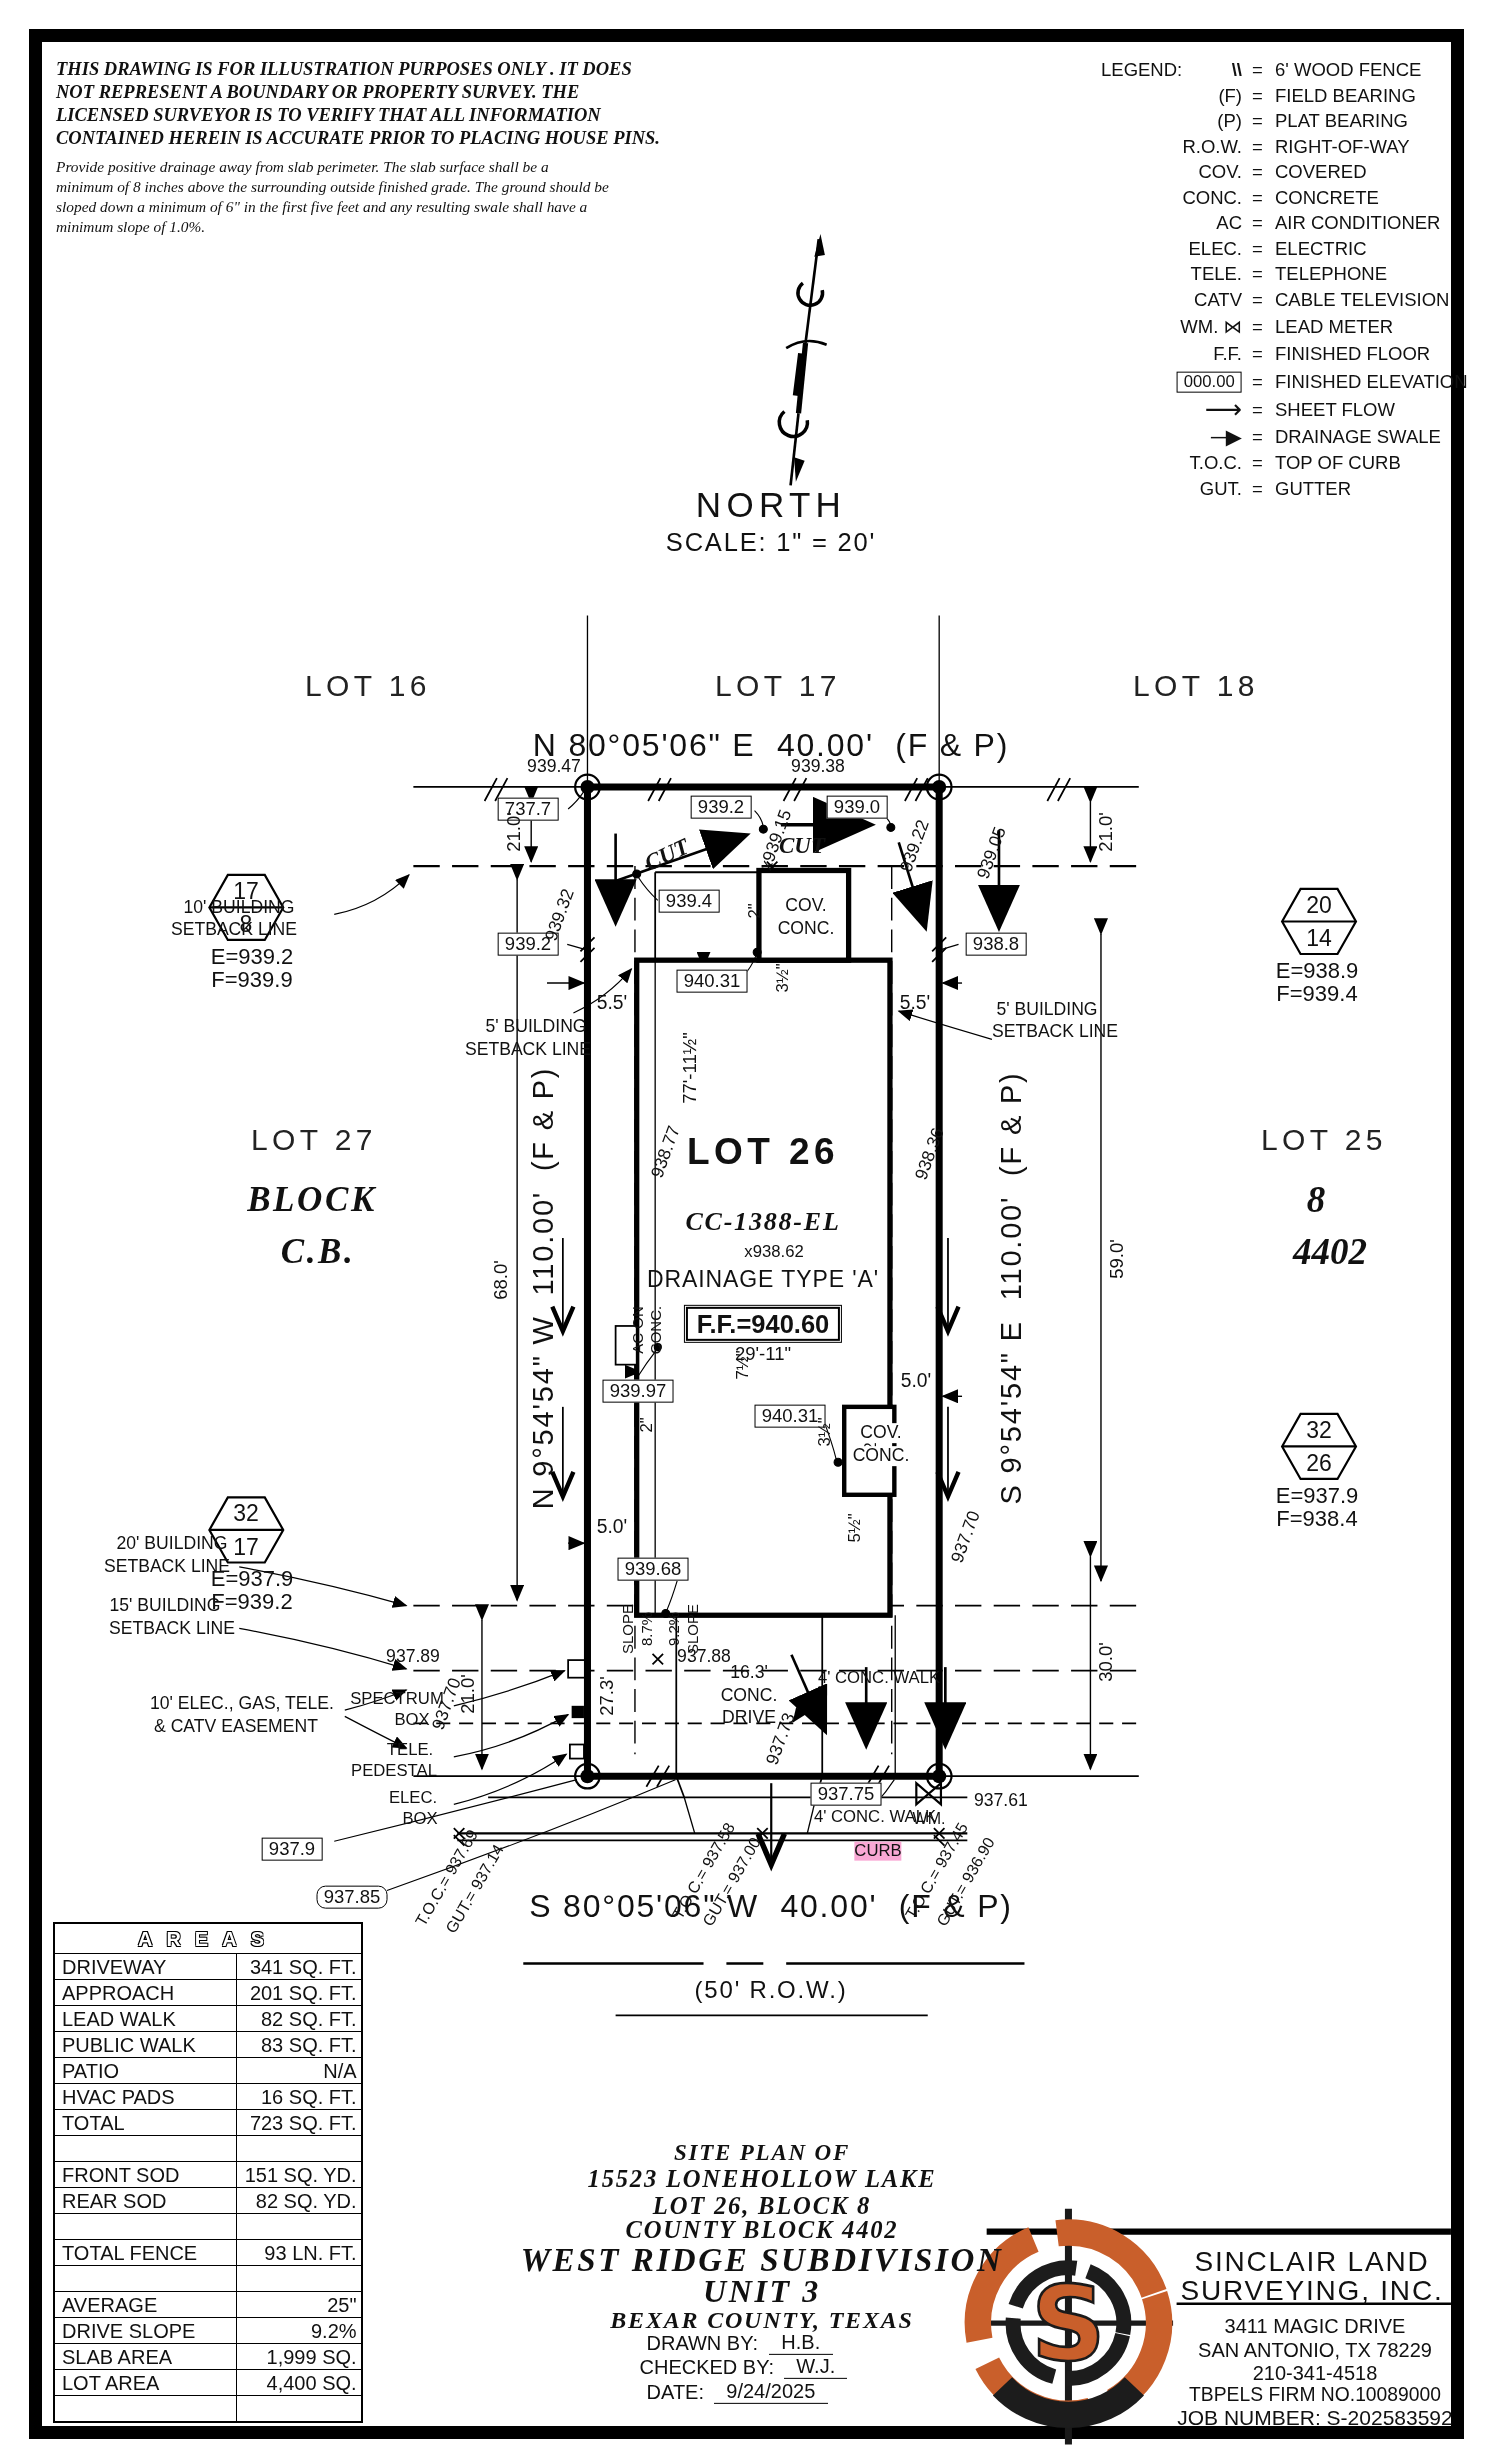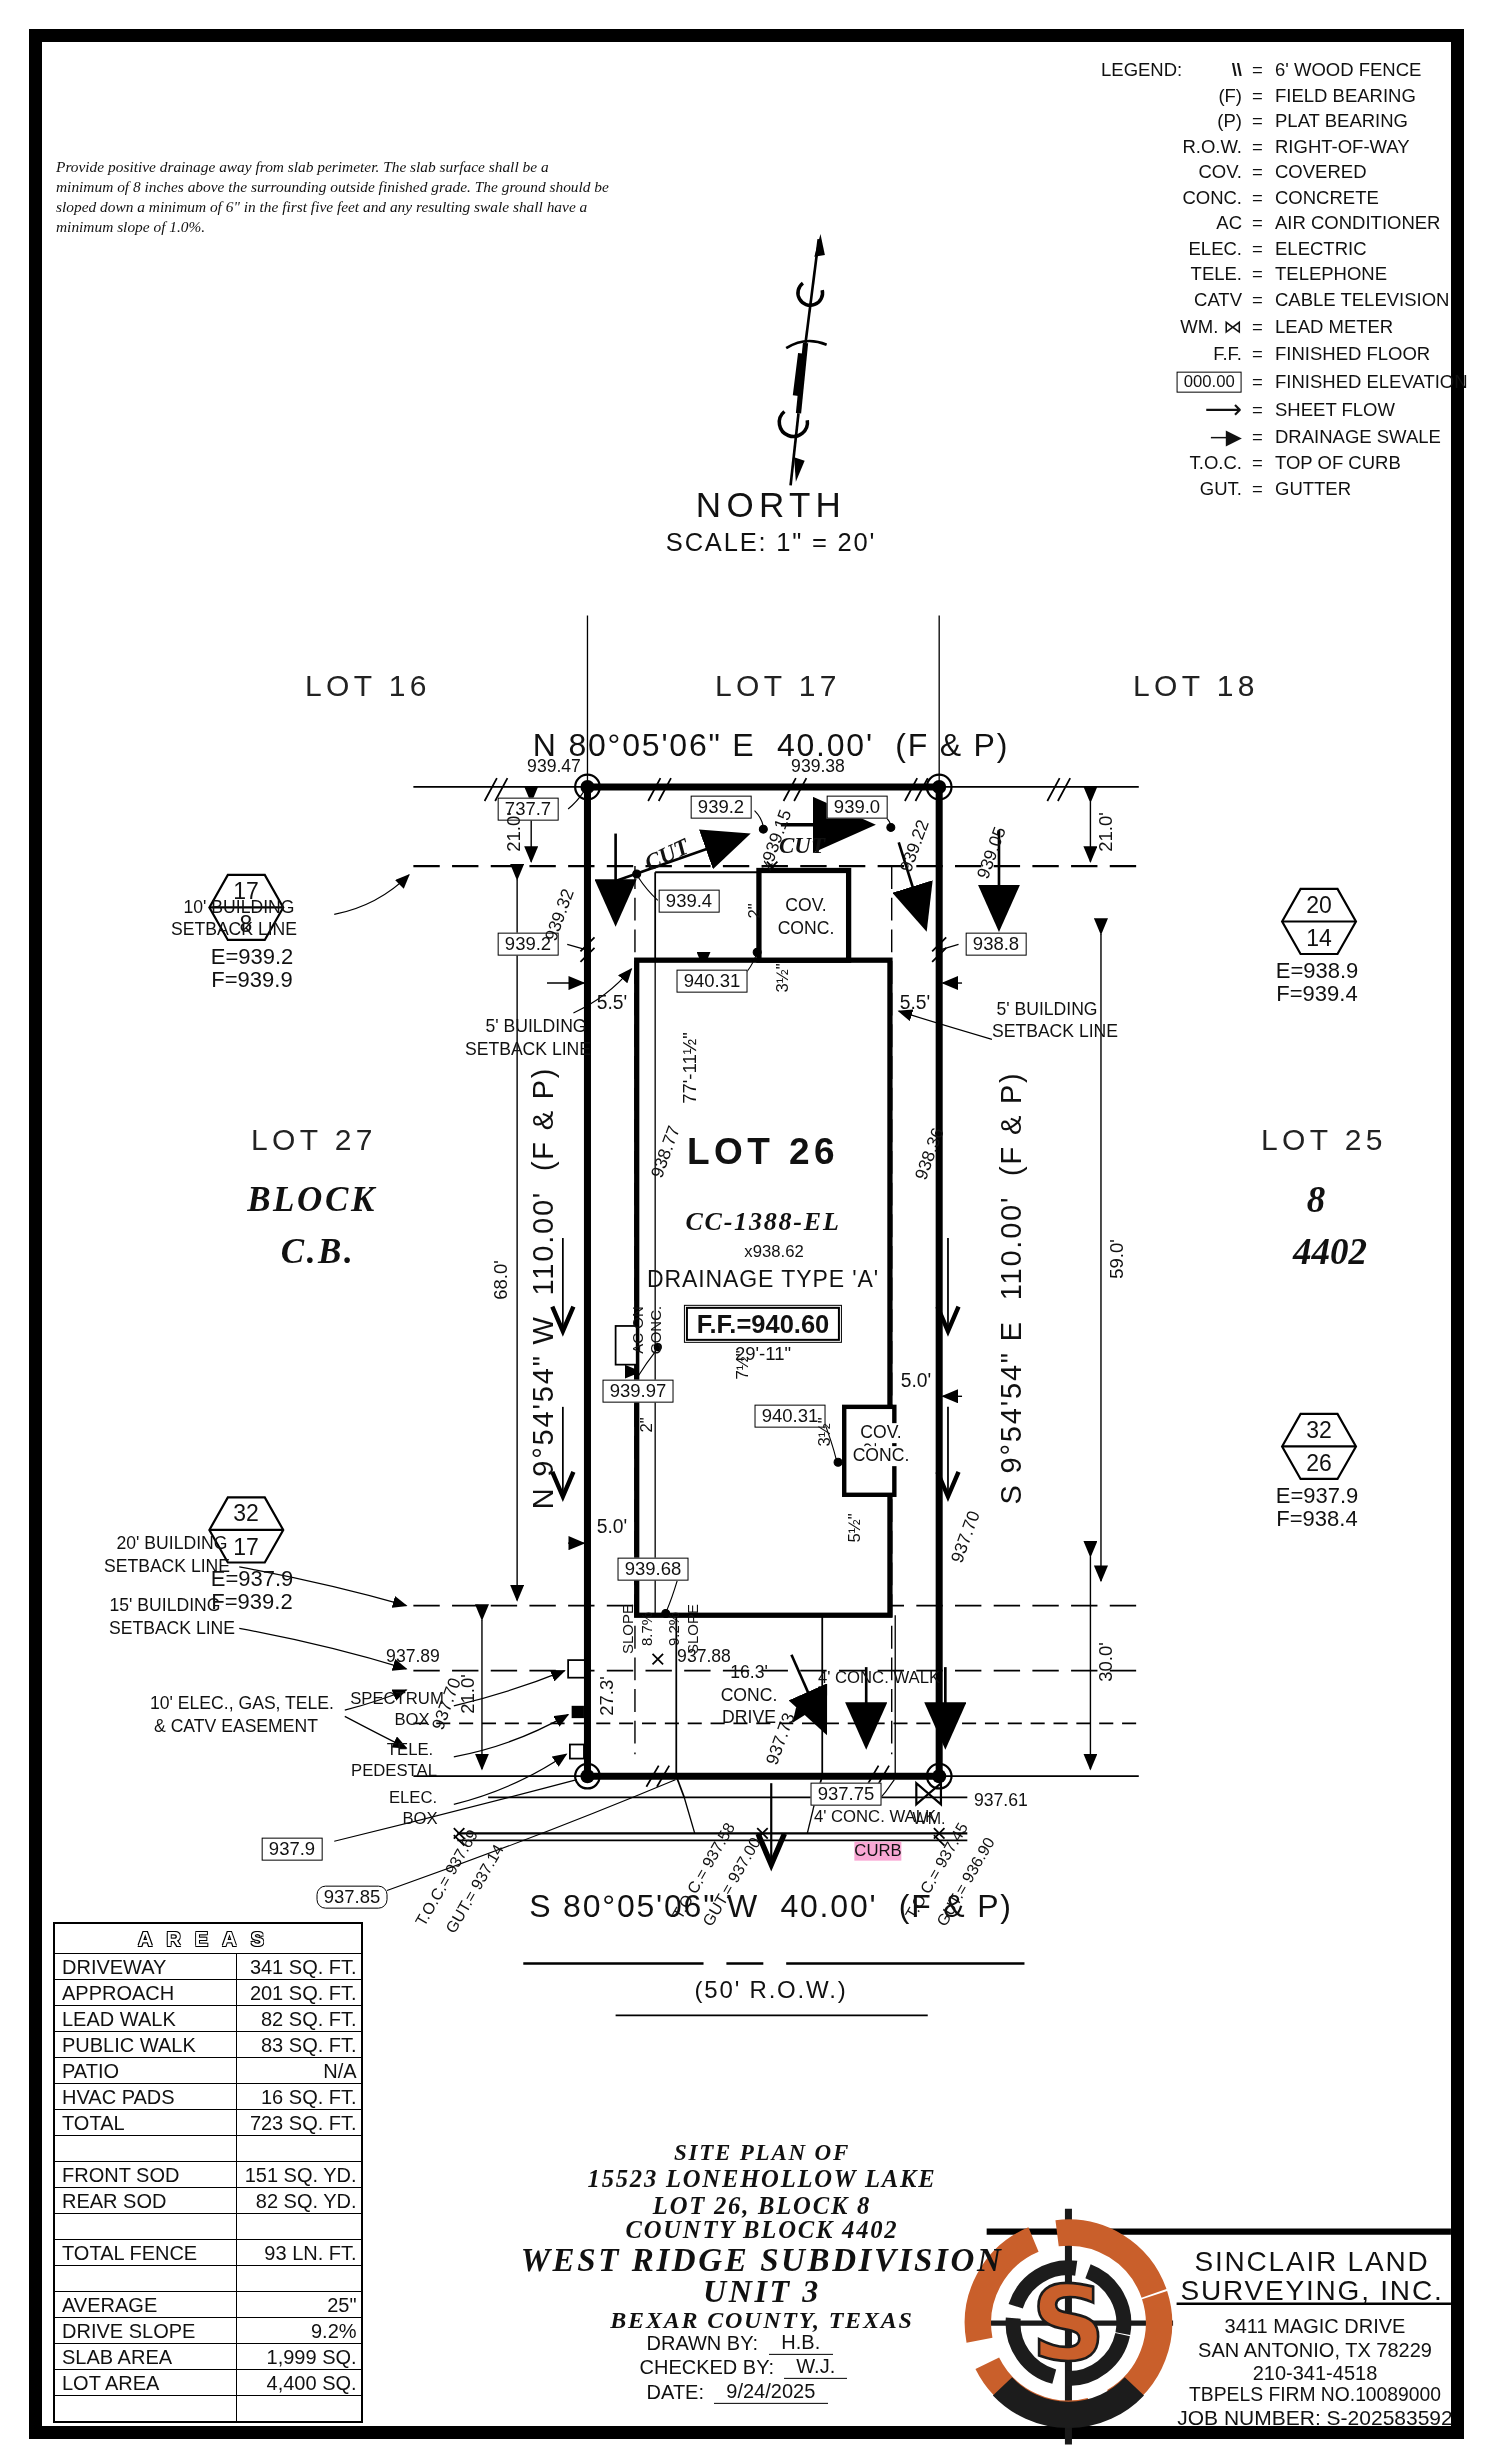--- a/index.html
+++ b/index.html
@@ -217,20 +217,24 @@
     <g>
       <line x1="1215" y1="2512" x2="1215" y2="2780" stroke="#1a1a1a" stroke-width="8"></line>
       <line x1="1098" y1="2642" x2="1334" y2="2642" stroke="#1a1a1a" stroke-width="6"></line>
       <circle cx="1215" cy="2642" r="103" fill="none" stroke="#C95F2B" stroke-width="30" stroke-dasharray="140 28" transform="rotate(-18 1215 2642)"></circle>
       <path d="M1140,2714 A103 103 0 0 0 1290,2714" fill="none" stroke="#1c1c1c" stroke-width="30"></path>
       <circle cx="1215" cy="2642" r="63" fill="none" stroke="#1c1c1c" stroke-width="17" stroke-dasharray="88 14" transform="rotate(12 1215 2642)"></circle>
       <text x="1215" y="2684" text-anchor="middle" font-family="DejaVu Sans, sans-serif" font-size="118" font-weight="bold" fill="#C95F2B" stroke="#1a1a1a" stroke-width="3">S</text>
     </g>
   </svg>
 
+  <div class="t ser" style="left:56px;top:58px;font-size:18.5px;font-weight:bold;white-space:pre-line;line-height:1.25;">THIS DRAWING IS FOR ILLUSTRATION PURPOSES ONLY . IT DOES
+NOT REPRESENT A BOUNDARY OR PROPERTY SURVEY. THE
+LICENSED SURVEYOR IS TO VERIFY THAT ALL INFORMATION
+CONTAINED HEREIN IS ACCURATE PRIOR TO PLACING HOUSE PINS.</div>
   <div class="t ser" style="left:56px;top:157px;font-size:15.4px;white-space:pre-line;line-height:1.3;">Provide positive drainage away from slab perimeter. The slab surface shall be a
 minimum of 8 inches above the surrounding outside finished grade. The ground should be
 sloped down a minimum of 6" in the first five feet and any resulting swale shall have a
 minimum slope of 1.0%.</div>
 
   <span class="t lv" style="left:1101px;top:70px;font-size:18.5px;">LEGEND:</span>
   <span class="t rv" style="left:1242px;top:70px;font-size:18.5px;font-weight:bold;">\\</span>
     <span class="t lv" style="left:1252px;top:70px;font-size:18.5px;">=</span>
     <span class="t lv" style="left:1275px;top:70px;font-size:18.5px;">6' WOOD FENCE</span>
   <span class="t rv" style="left:1242px;top:96px;font-size:18.5px;">(F)</span>

